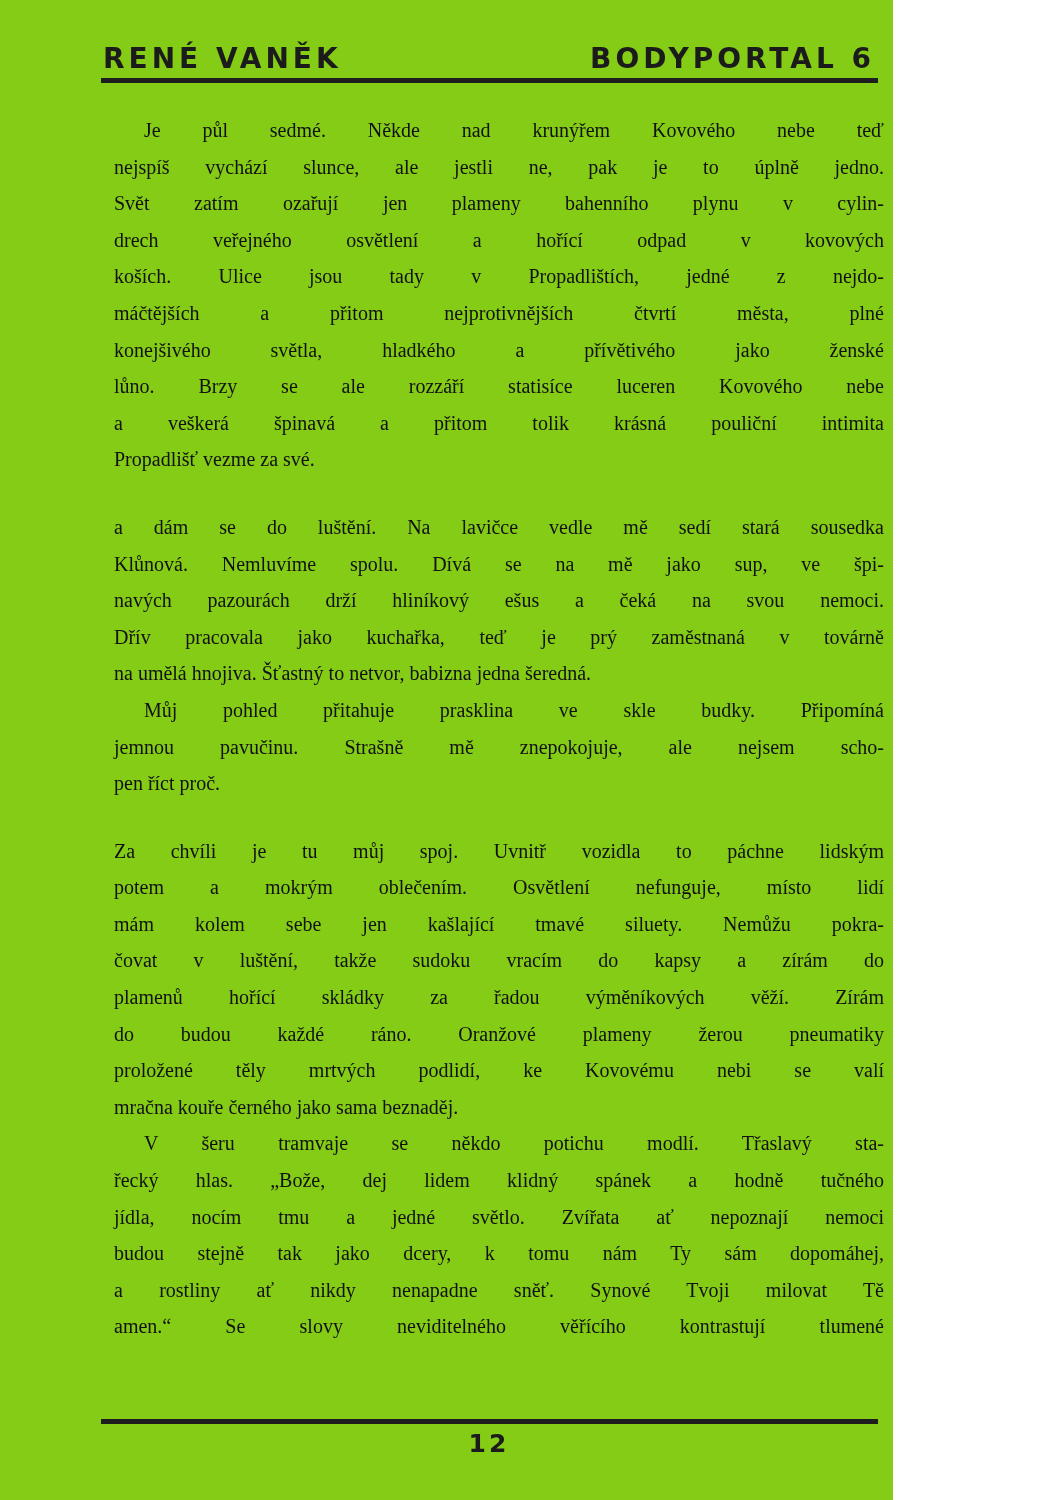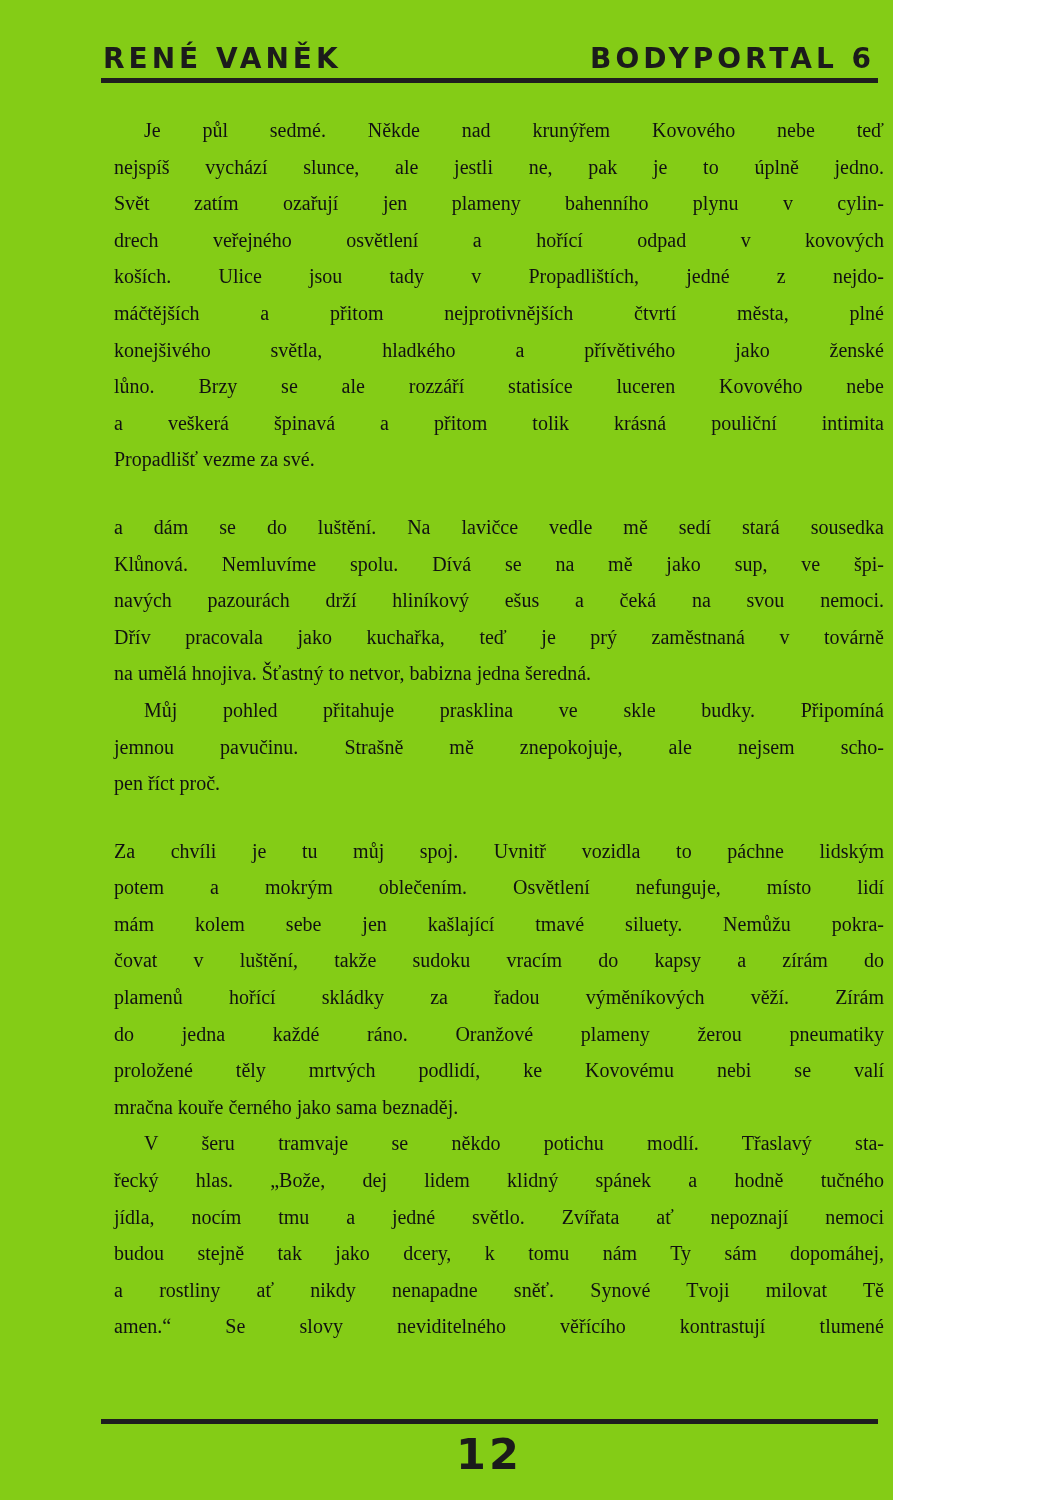--- a/index.html
+++ b/index.html
@@ -69,21 +69,21 @@
     background: #1e1e1e;
   }
   .page-number {
     position: absolute;
     left: 104px;
     top: 1429px;
     width: 770px;
     text-align: center;
     font-family: "DejaVu Sans", "Liberation Sans", sans-serif;
     font-weight: 700;
-    font-size: 43px;
+    font-size: 25px;
     letter-spacing: 3px;
     color: #1b1b1b;
   }
 </style>
 </head>
 <body>
 
 <div class="page">
 
   <div class="header-row">
@@ -120,21 +120,21 @@
       <div class="line">jemnou pavučinu. Strašně mě znepokojuje, ale nejsem scho-</div>
       <div class="line last">pen říct proč.</div>
     </div>
 
     <div class="para gap-before">
       <div class="line">Za chvíli je tu můj spoj. Uvnitř vozidla to páchne lidským</div>
       <div class="line">potem a mokrým oblečením. Osvětlení nefunguje, místo lidí</div>
       <div class="line">mám kolem sebe jen kašlající tmavé siluety. Nemůžu pokra-</div>
       <div class="line">čovat v luštění, takže sudoku vracím do kapsy a zírám do</div>
       <div class="line">plamenů hořící skládky za řadou výměníkových věží. Zírám</div>
-      <div class="line">do jedna každé ráno. Oranžové plameny žerou pneumatiky</div>
+      <div class="line">do budou každé ráno. Oranžové plameny žerou pneumatiky</div>
       <div class="line">proložené těly mrtvých podlidí, ke Kovovému nebi se valí</div>
       <div class="line last">mračna kouře černého jako sama beznaděj.</div>
     </div>
 
     <div class="para">
       <div class="line indent">V šeru tramvaje se někdo potichu modlí. Třaslavý sta-</div>
       <div class="line">řecký hlas. „Bože, dej lidem klidný spánek a hodně tučného</div>
       <div class="line">jídla, nocím tmu a jedné světlo. Zvířata ať nepoznají nemoci</div>
       <div class="line">budou stejně tak jako dcery, k tomu nám Ty sám dopomáhej,</div>
       <div class="line">a rostliny ať nikdy nenapadne sněť. Synové Tvoji milovat Tě</div>

